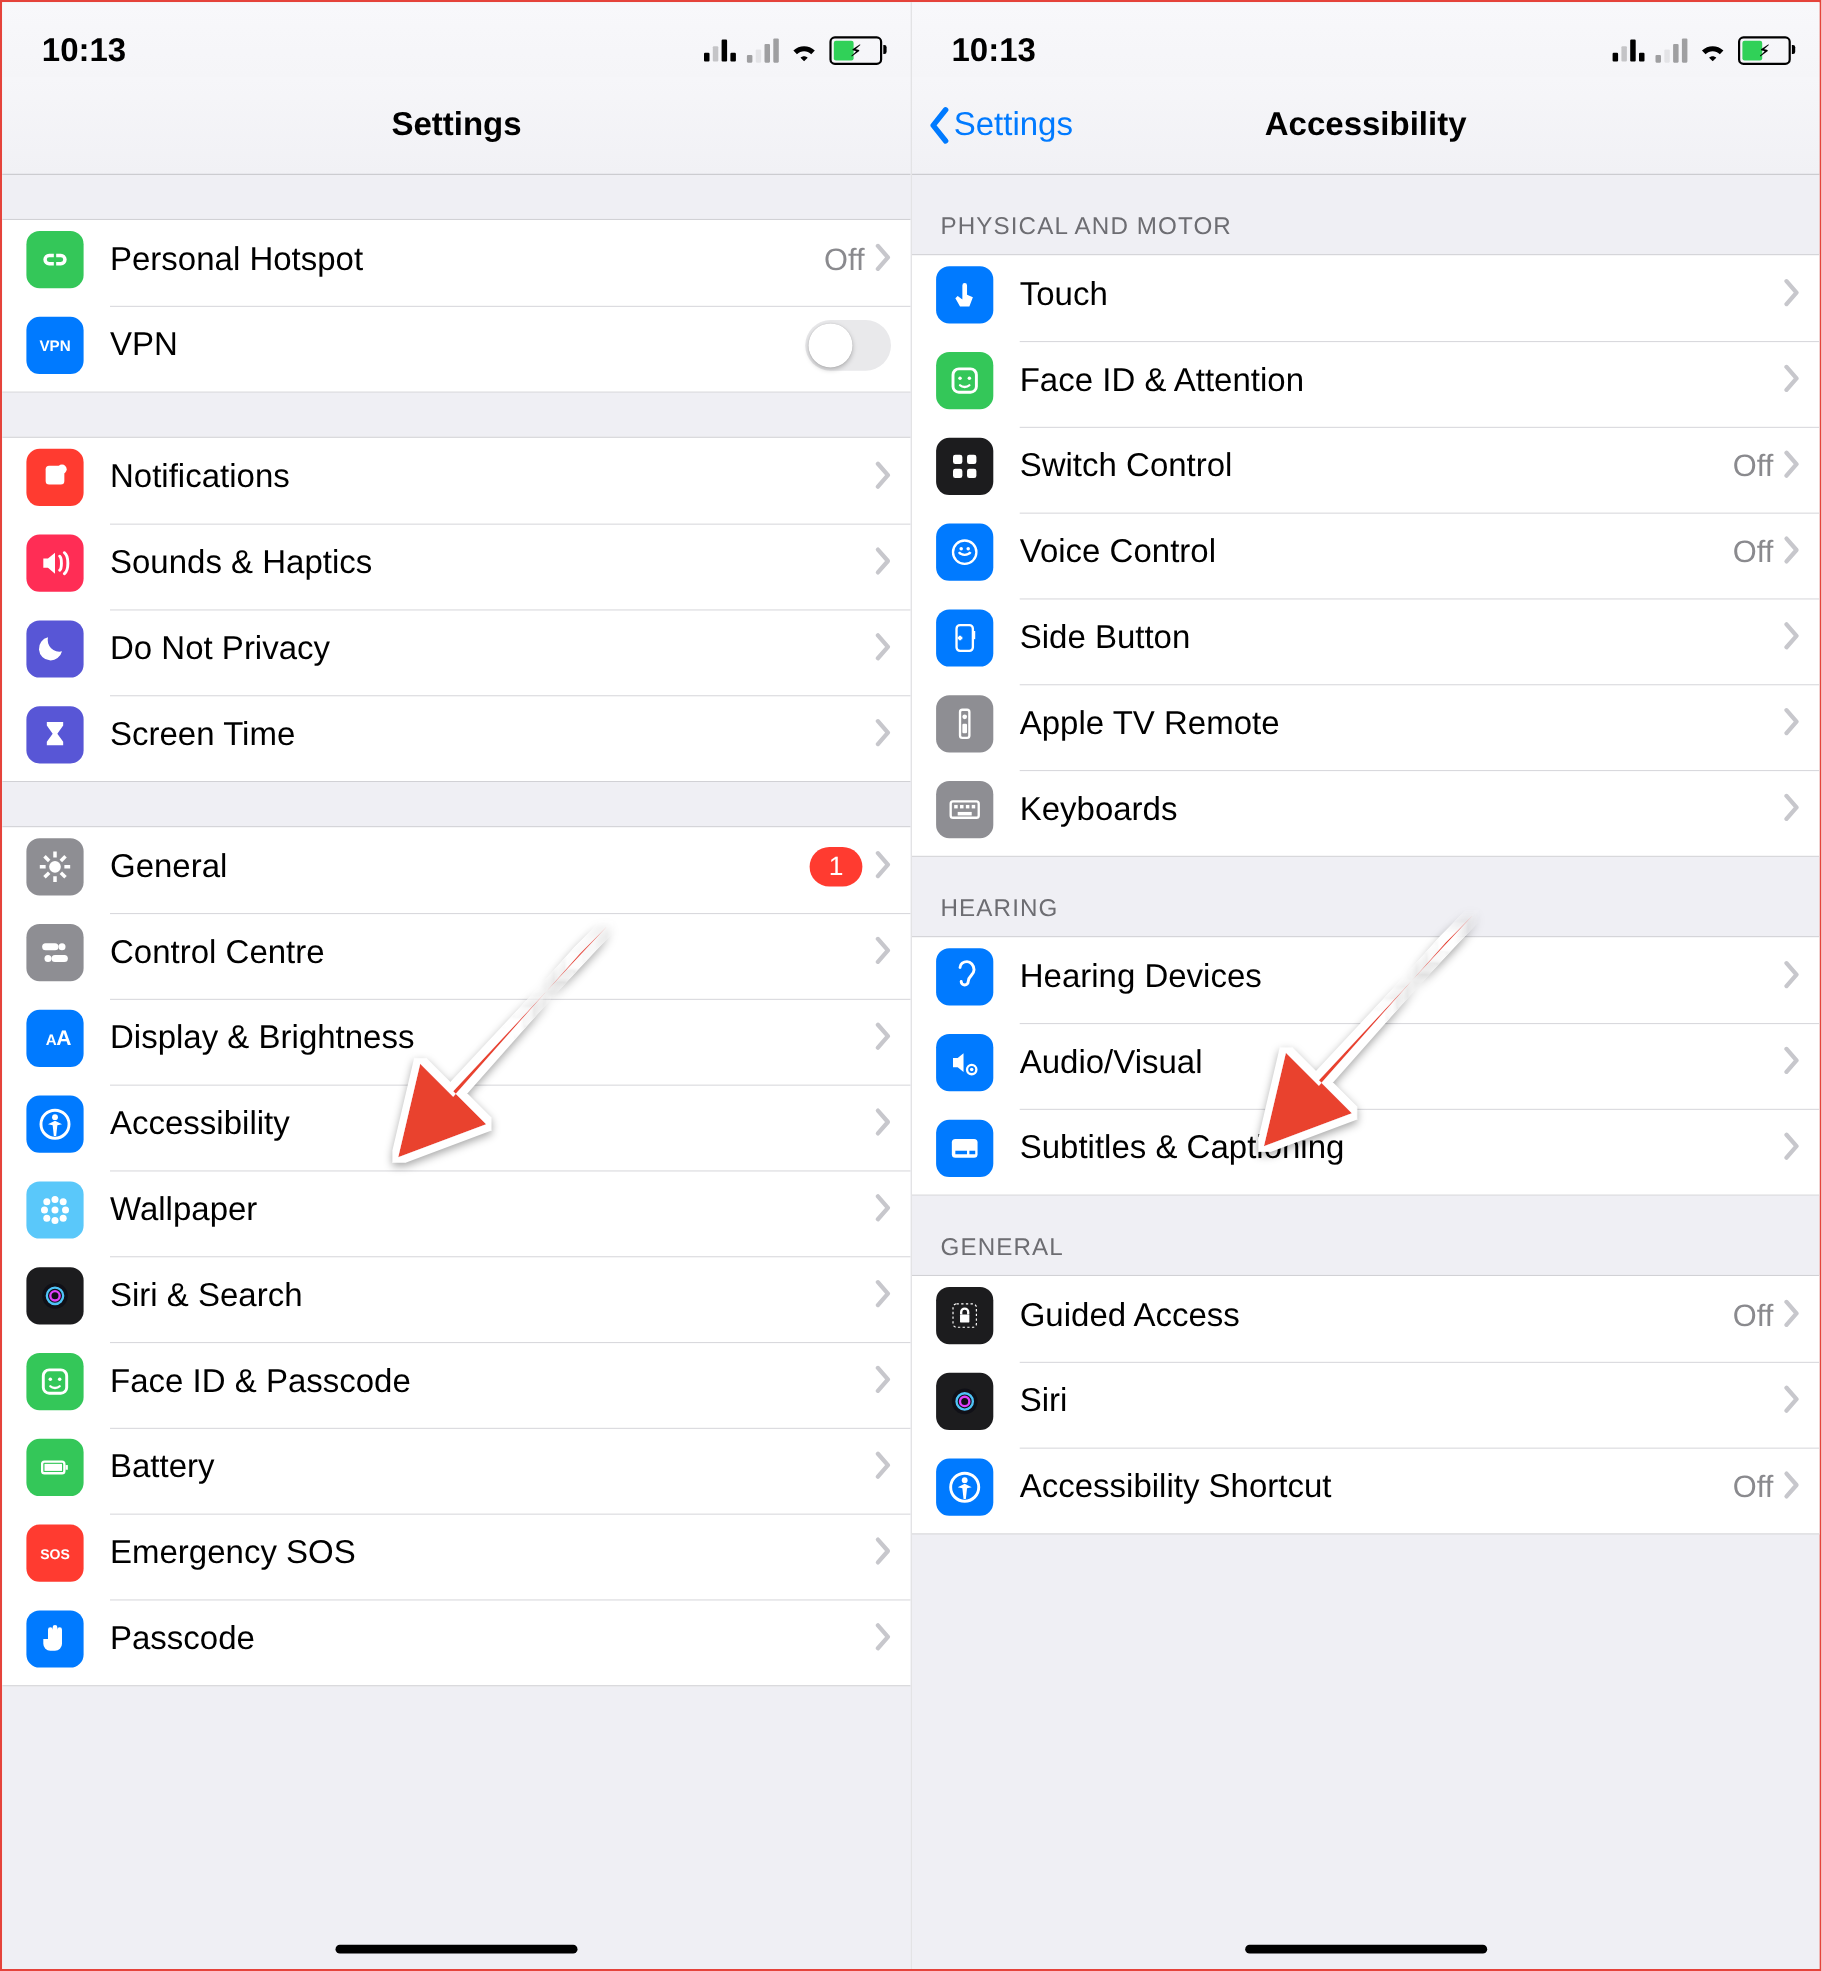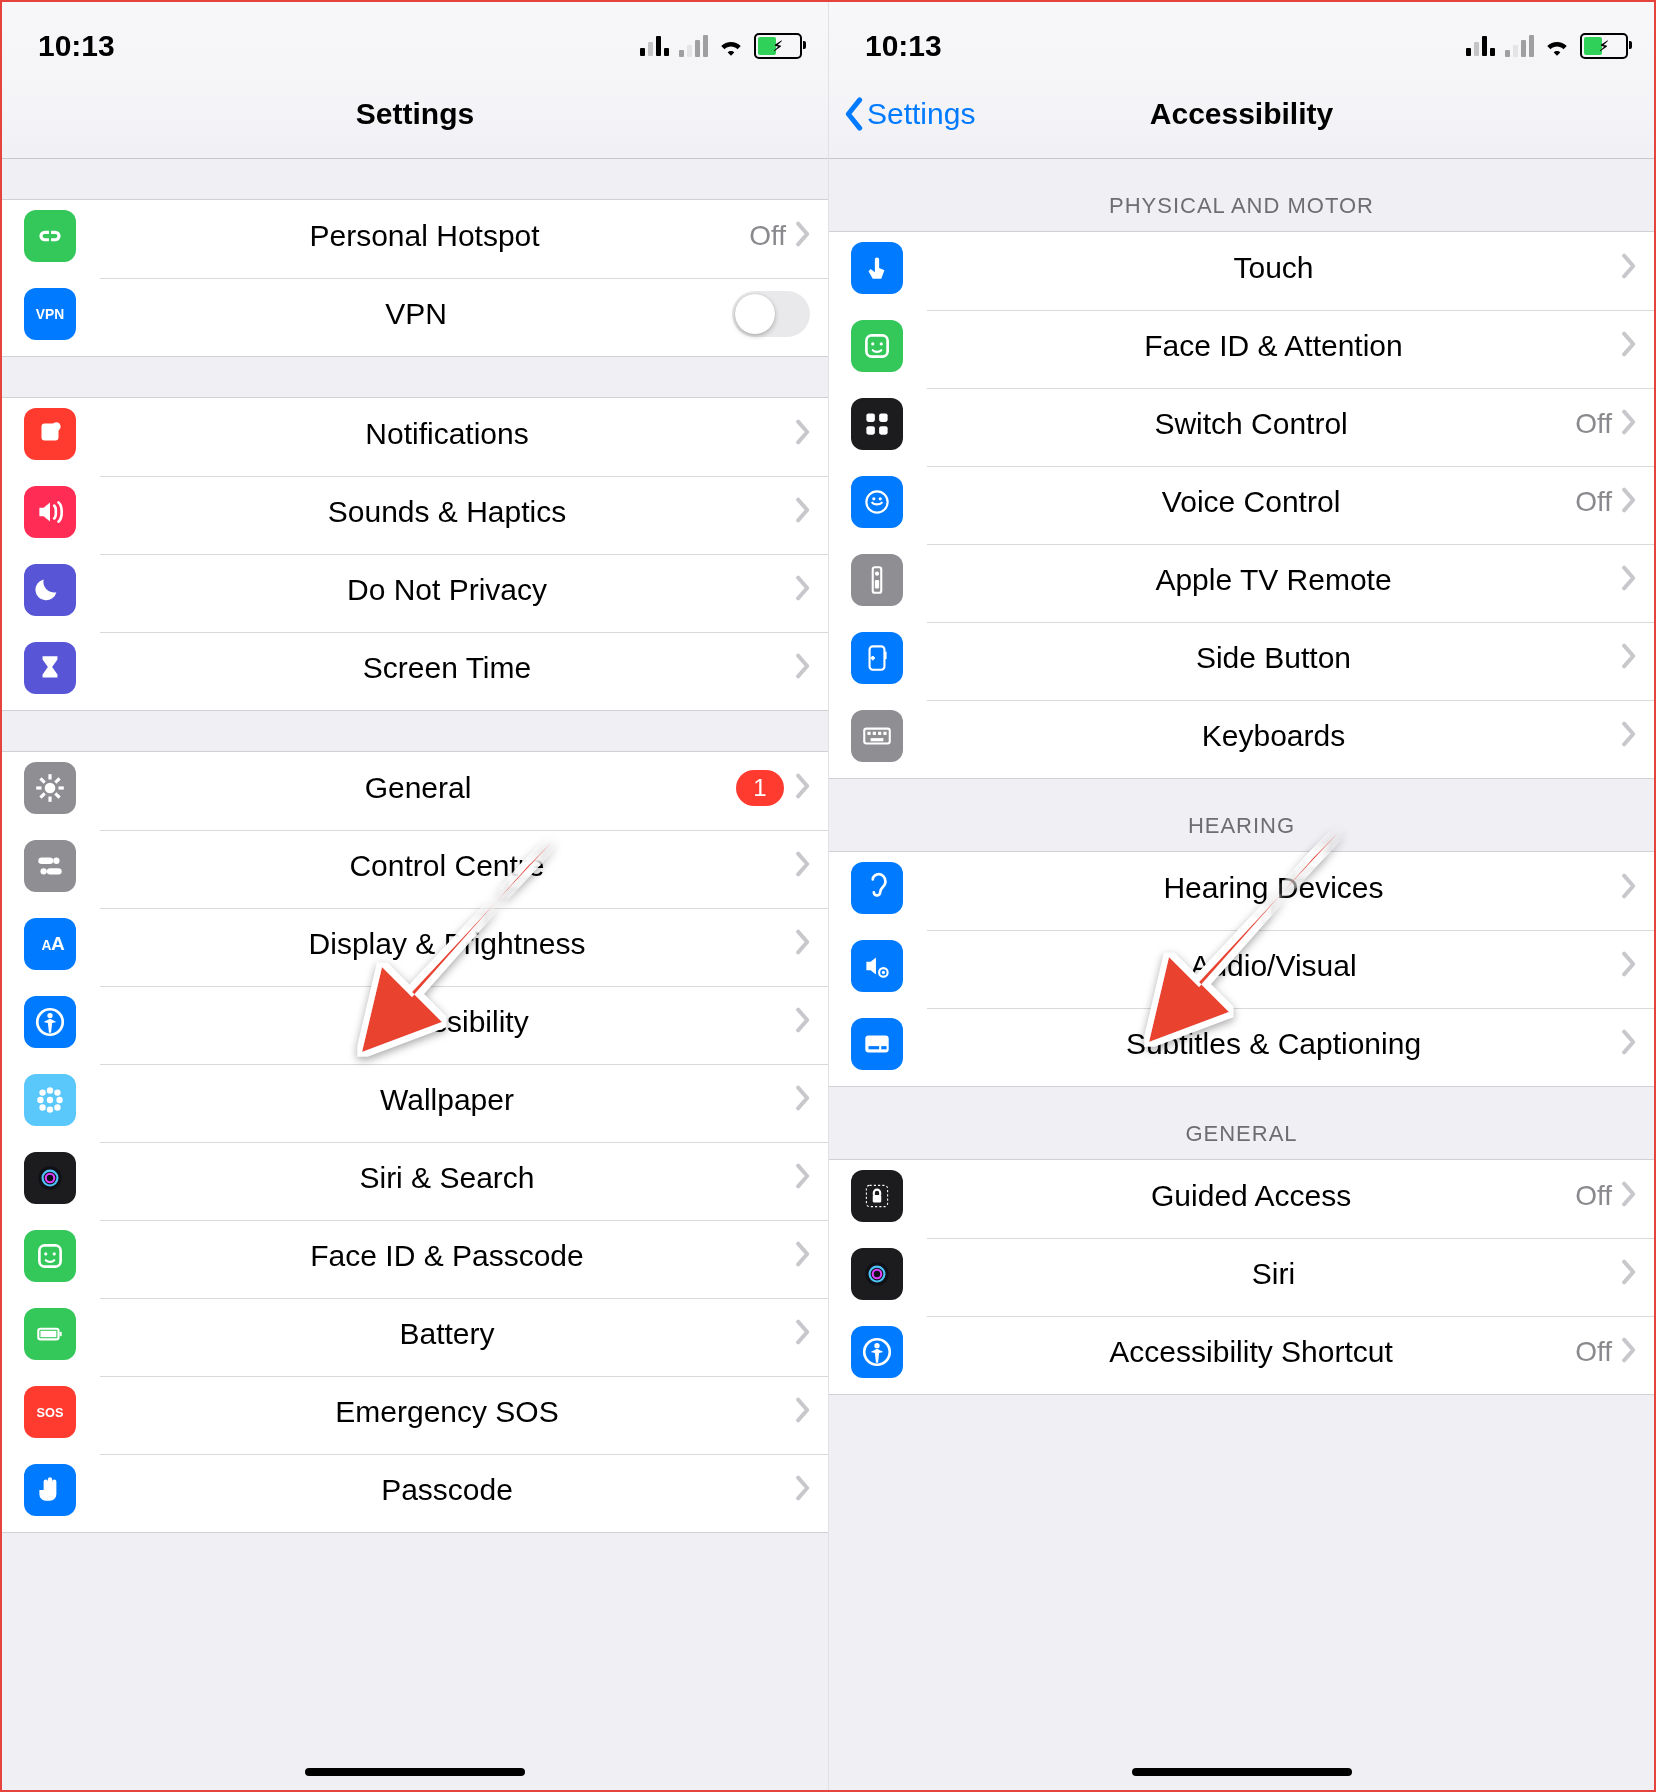--- a/index.html
+++ b/index.html
@@ -85,21 +85,20 @@
   padding-left:14px;
   position:relative;
   z-index:1;
 }
 .back svg{margin-right:2px;}
 .list{
   background:#efeff4;
 }
 .section{
   background:#efeff4;
-  text-align:center;
 }
 .sectionHeader{
   font-size:22px;
   letter-spacing:1px;
   color:#6d6d72;
   padding:34px 26px 12px 26px;
   text-transform:uppercase;
 }
 .groupTop{height:40px;}  
 .rows{
@@ -608,46 +607,46 @@
                 </svg>
               </div>
               <div class="lbl">Voice Control</div>
               <div class="val">Off</div>
               <div class="chev"><svg width="16" height="26" viewBox="0 0 12 20">
                   <path fill="none" stroke="#c7c7cc" stroke-width="3" stroke-linecap="round" stroke-linejoin="round" d="M3 2l7 8-7 8"></path>
                 </svg></div>
             </div>
             <div class="row">
               <div class="sep"></div>
+              <div class="icon" style="background: rgb(0, 122, 255);">
+                <svg width="34" height="34" viewBox="0 0 32 32">
+                  <g fill="#fff">
+                    <rect x="9" y="5" width="14" height="22" rx="3" fill="none" stroke="#fff" stroke-width="2"></rect>
+                    <rect x="23" y="10" width="2" height="7"></rect>
+                    <path d="M14 16h-4m2-2v4" stroke="#fff" stroke-width="2"></path>
+                  </g>
+                </svg>
+              </div>
+              <div class="lbl">Side Button</div>
+              <div class="chev"><svg width="16" height="26" viewBox="0 0 12 20">
+                  <path fill="none" stroke="#c7c7cc" stroke-width="3" stroke-linecap="round" stroke-linejoin="round" d="M3 2l7 8-7 8"></path>
+                </svg></div>
+            </div>
+            <div class="row">
+              <div class="sep"></div>
               <div class="icon" style="background: rgb(142, 142, 147);">
                 <svg width="34" height="34" viewBox="0 0 32 32">
                   <g fill="#fff">
                     <rect x="12" y="4" width="8" height="24" rx="2" fill="none" stroke="#fff" stroke-width="2"></rect>
                     <circle cx="16" cy="10" r="2"></circle>
                     <rect x="14" y="16" width="4" height="8" rx="1"></rect>
                   </g>
                 </svg>
               </div>
               <div class="lbl">Apple TV Remote</div>
-              <div class="chev"><svg width="16" height="26" viewBox="0 0 12 20">
-                  <path fill="none" stroke="#c7c7cc" stroke-width="3" stroke-linecap="round" stroke-linejoin="round" d="M3 2l7 8-7 8"></path>
-                </svg></div>
-            </div>
-            <div class="row">
-              <div class="sep"></div>
-              <div class="icon" style="background: rgb(0, 122, 255);">
-                <svg width="34" height="34" viewBox="0 0 32 32">
-                  <g fill="#fff">
-                    <rect x="9" y="5" width="14" height="22" rx="3" fill="none" stroke="#fff" stroke-width="2"></rect>
-                    <rect x="23" y="10" width="2" height="7"></rect>
-                    <path d="M14 16h-4m2-2v4" stroke="#fff" stroke-width="2"></path>
-                  </g>
-                </svg>
-              </div>
-              <div class="lbl">Side Button</div>
               <div class="chev"><svg width="16" height="26" viewBox="0 0 12 20">
                   <path fill="none" stroke="#c7c7cc" stroke-width="3" stroke-linecap="round" stroke-linejoin="round" d="M3 2l7 8-7 8"></path>
                 </svg></div>
             </div>
             <div class="row">
               <div class="sep"></div>
               <div class="icon" style="background: rgb(142, 142, 147);">
                 <svg width="34" height="34" viewBox="0 0 32 32">
                   <g fill="#fff">
                     <rect x="4" y="9" width="24" height="14" rx="2" fill="none" stroke="#fff" stroke-width="2"></rect>

